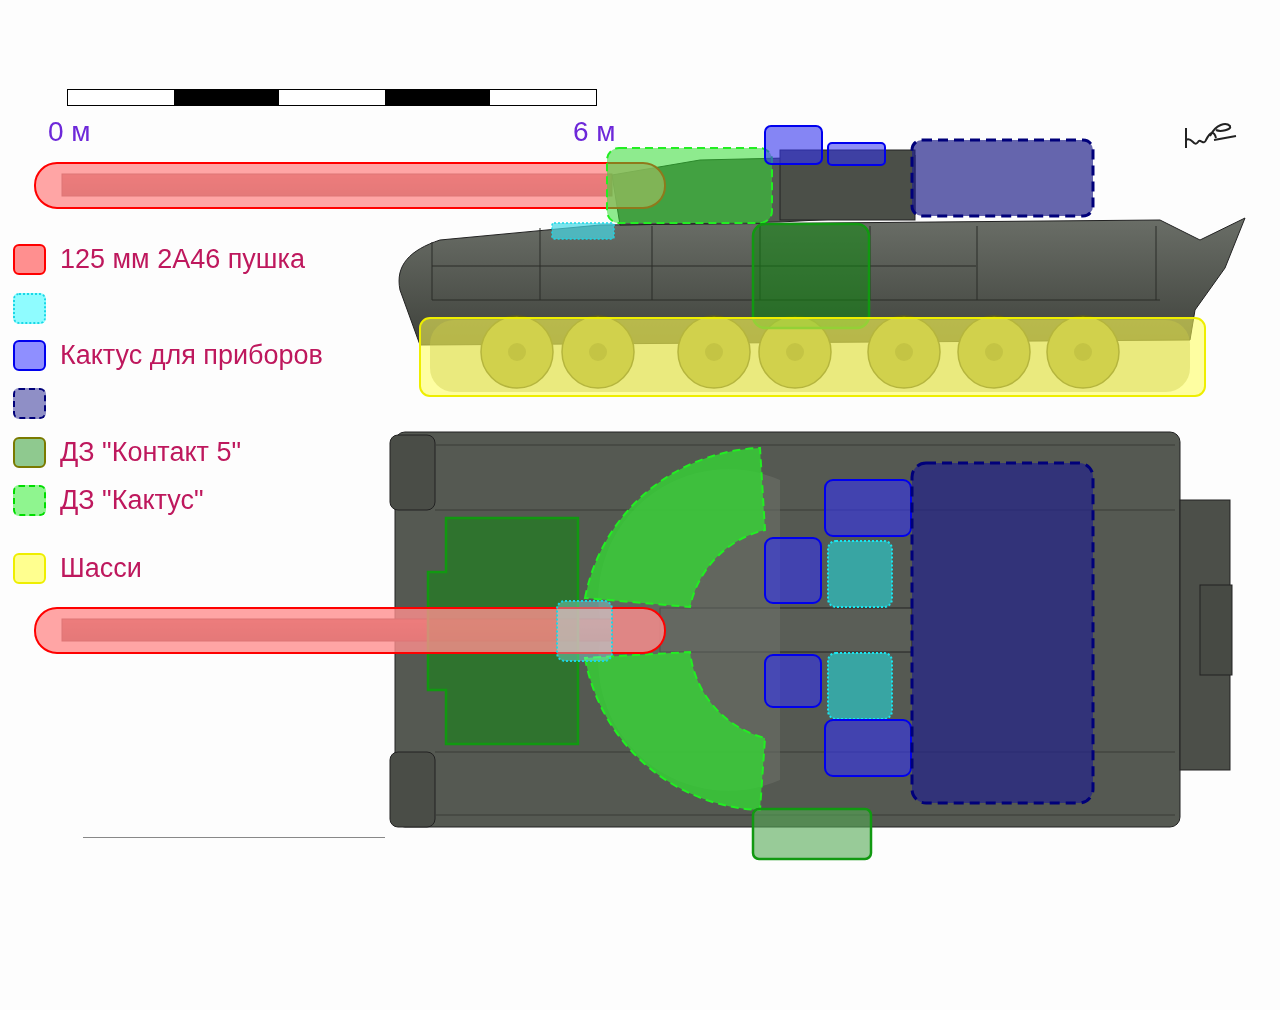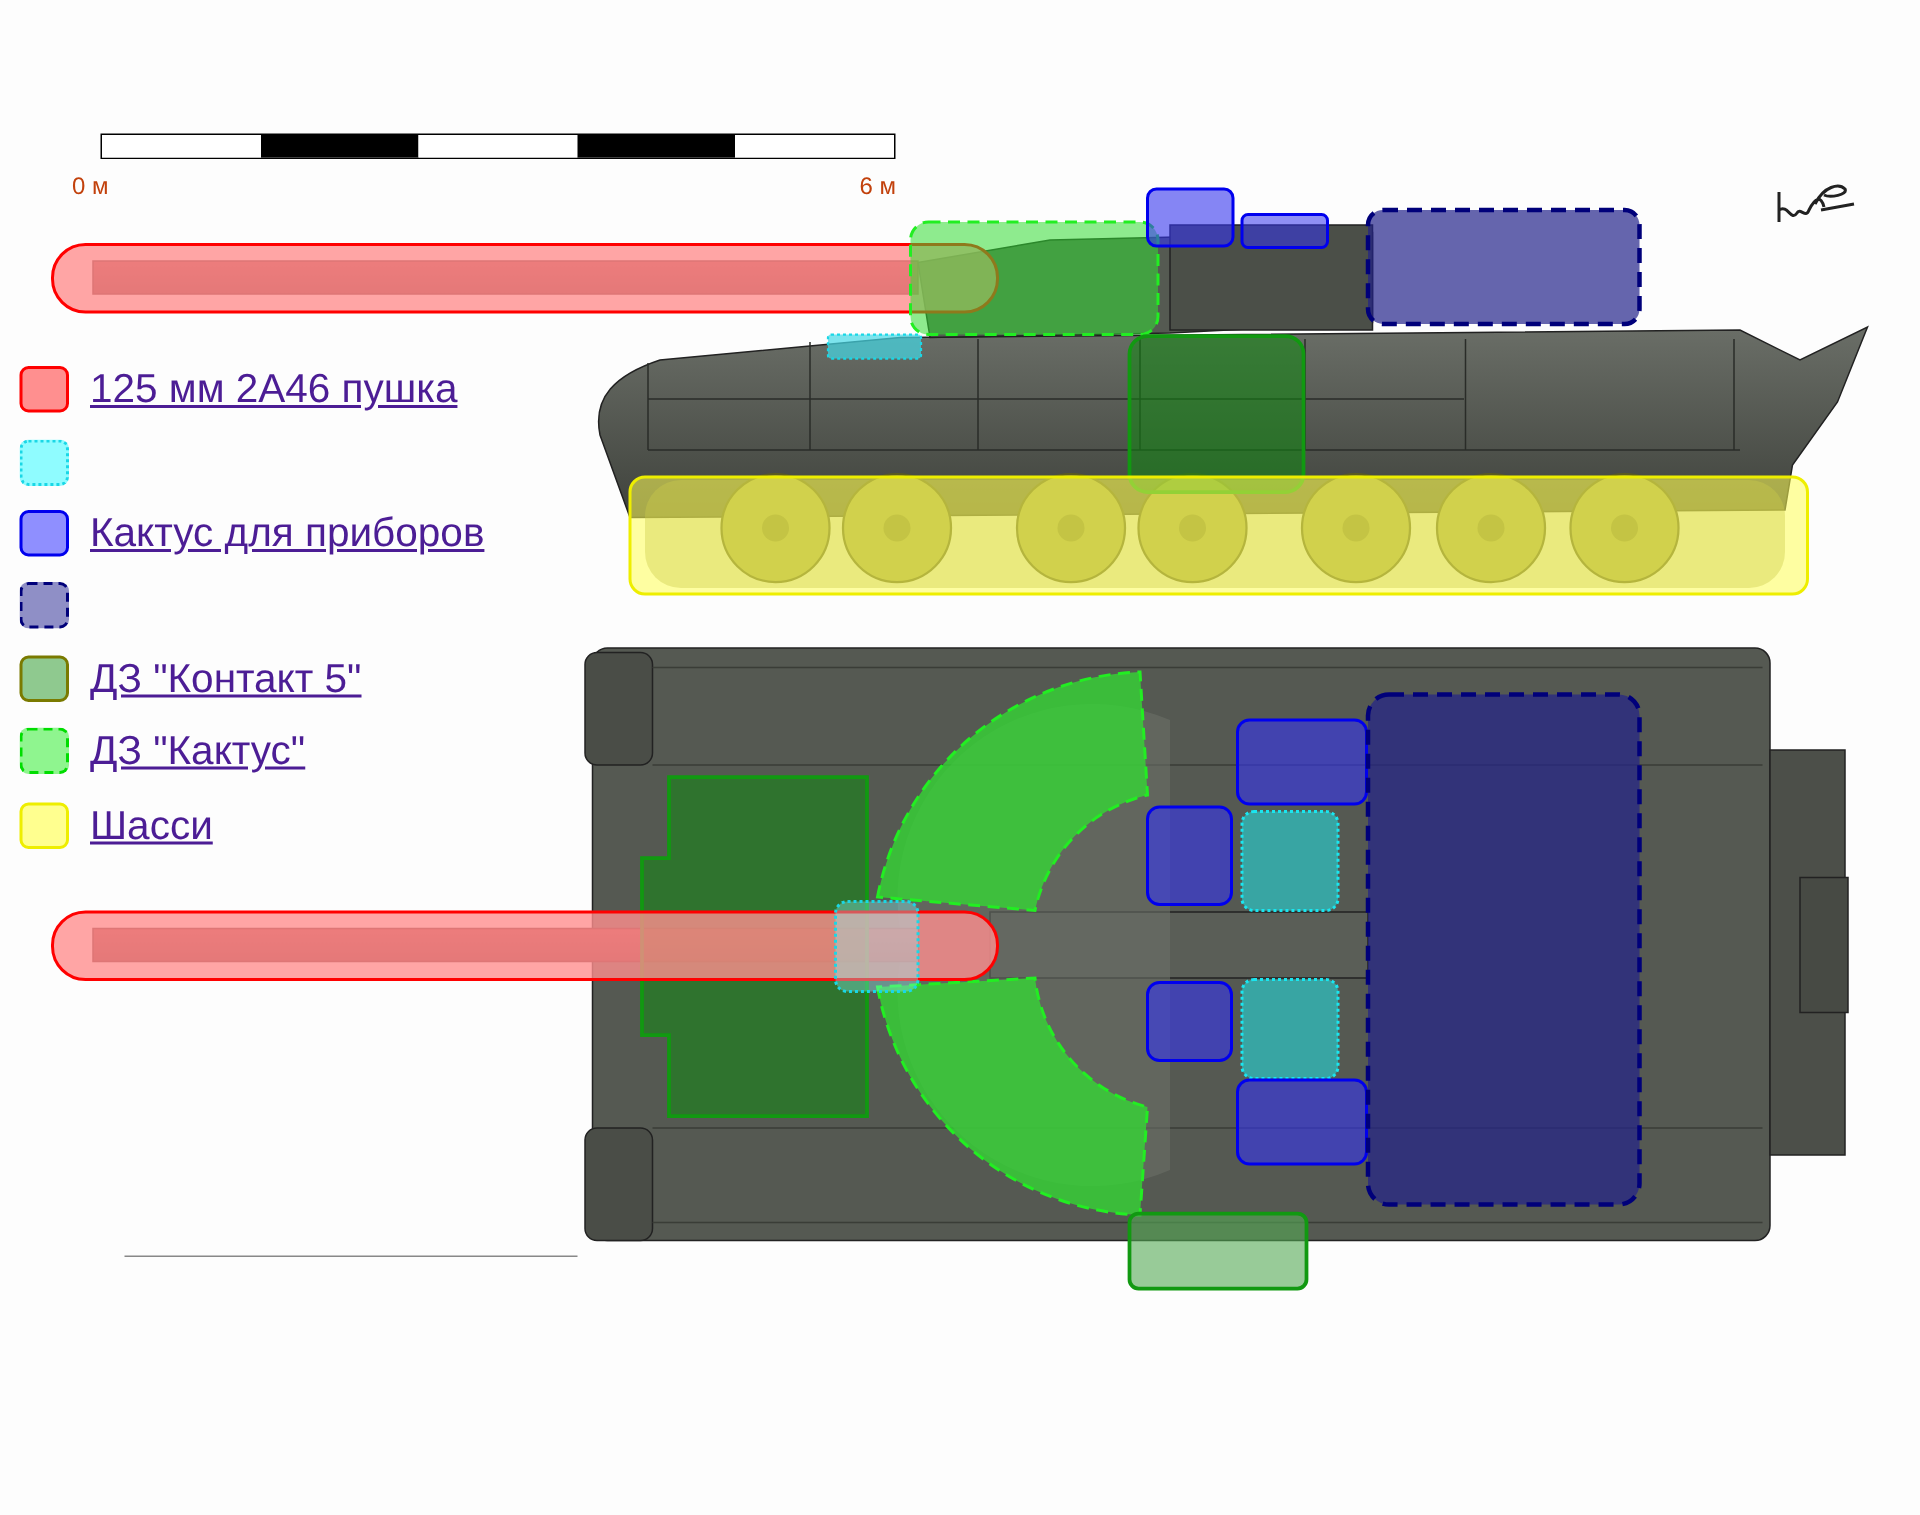--- a/index.html
+++ b/index.html
@@ -1,23 +1,23 @@
 <!DOCTYPE html>
 <html><head>
 <meta charset="utf-8">
 <style>
   html, body { margin:0; padding:0; }
   body { width:1280px; height:1010px; background:#fdfdfd; position:relative; overflow:hidden; font-family:"Liberation Sans", sans-serif; }
   .abs { position:absolute; }
   .scale-bar { left:67px; top:89px; width:530px; height:17px; border:1.5px solid #000; box-sizing:border-box; display:flex; }
   .scale-bar .seg { flex:1; height:100%; }
-  .scale-label { font-size:16px; color:#c2410c; top:116px;text-align:right; }
+  .scale-label { font-size:28px; color:#6d28d9; top:116px;text-align:right; }
   .legend-item { position:absolute; left:13px; display:flex; align-items:center; }
   .swatch { width:33px; height:31px; border-radius:6px; box-sizing:border-box; margin-right:14px; }
-  .legend-label { font-size:27px; color:#4c1d95; white-space:nowrap;text-decoration:underline; }
+  .legend-label { font-size:27px; color:#be185d; white-space:nowrap; }
   .signature { left:1180px; top:118px; width:60px; height:36px; }
   .baseline { left:83px; top:837px; width:302px; height:1px; background:#888; }
   svg.tank { position:absolute; left:0; top:0; }
 </style>
 </head>
 <body>
 
 <div class="abs scale-bar">
   <div class="seg" style="background:#fff"></div>
   <div class="seg" style="background:#000"></div>
@@ -154,21 +154,21 @@
     <div class="swatch" style="background:#8f8fc6;border:2px dashed #00007a"></div>
   </div>
   <div class="legend-item" style="top:437px">
     <div class="swatch" style="background:#8fc98f;border:2px solid #7a7a00"></div>
     <span class="legend-label">ДЗ "Контакт 5"</span>
   </div>
   <div class="legend-item" style="top:485px">
     <div class="swatch" style="background:#8ff58f;border:2px dashed #00dd00"></div>
     <span class="legend-label">ДЗ "Кактус"</span>
   </div>
-  <div class="legend-item" style="top:535px">
+  <div class="legend-item" style="top:553px">
     <div class="swatch" style="background:#ffff8f;border:2px solid #eeee00"></div>
     <span class="legend-label">Шасси</span>
   </div>
 </div>
 
 <svg class="abs signature" viewBox="0 0 60 36">
   <path d="M6,30 L6,10 M6,22 C12,18 14,30 18,24 C20,20 24,28 26,22 C30,14 34,12 36,20 M30,18 C36,6 46,4 50,8 C52,12 40,14 36,12 M34,22 L56,18" fill="none" stroke="#222" stroke-width="2"></path>
 </svg>
 
 <div class="abs baseline"></div>

